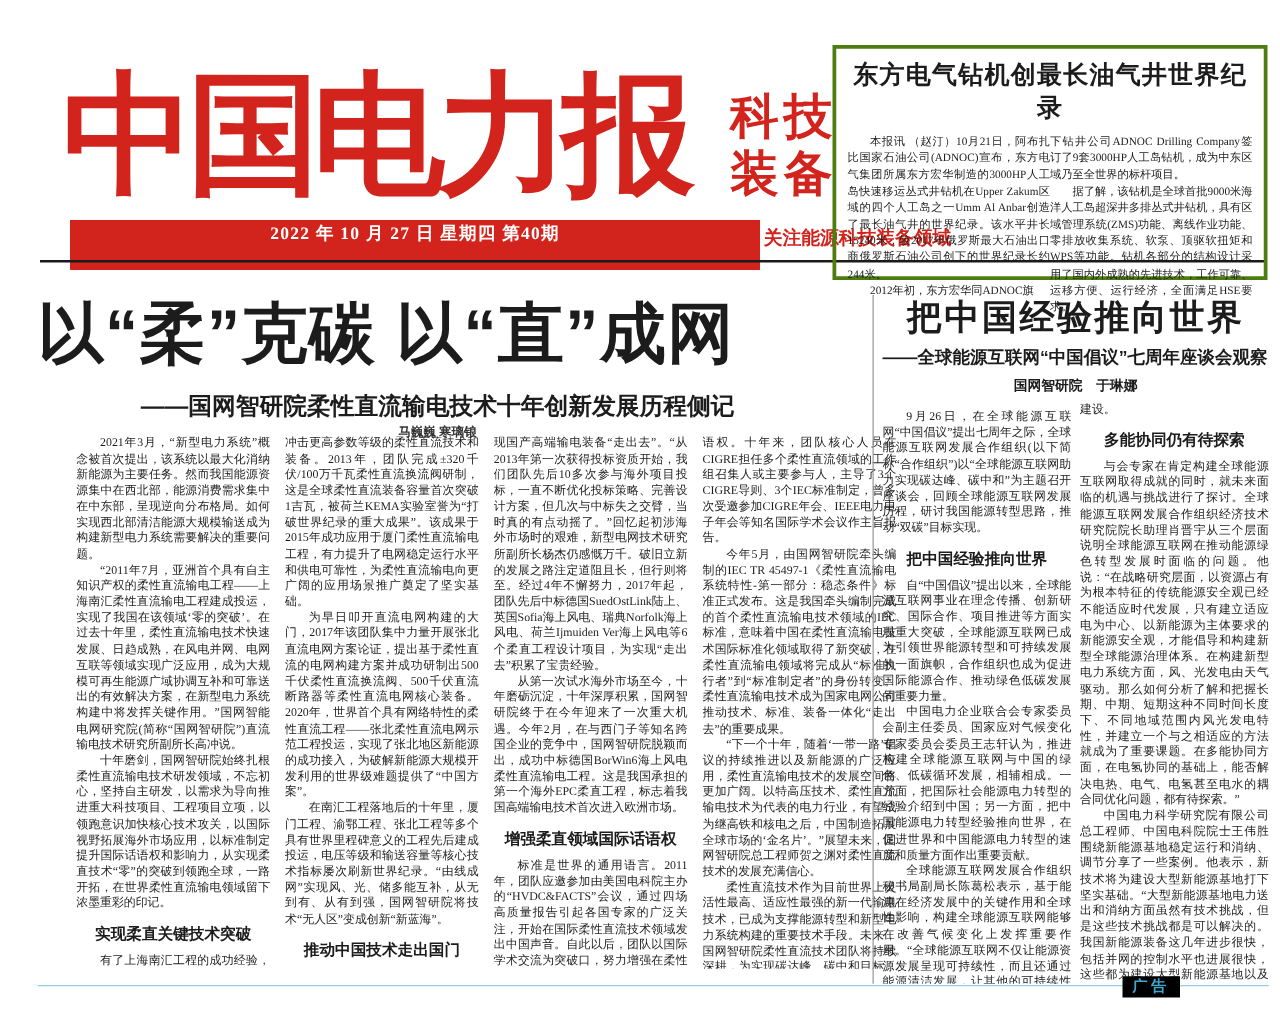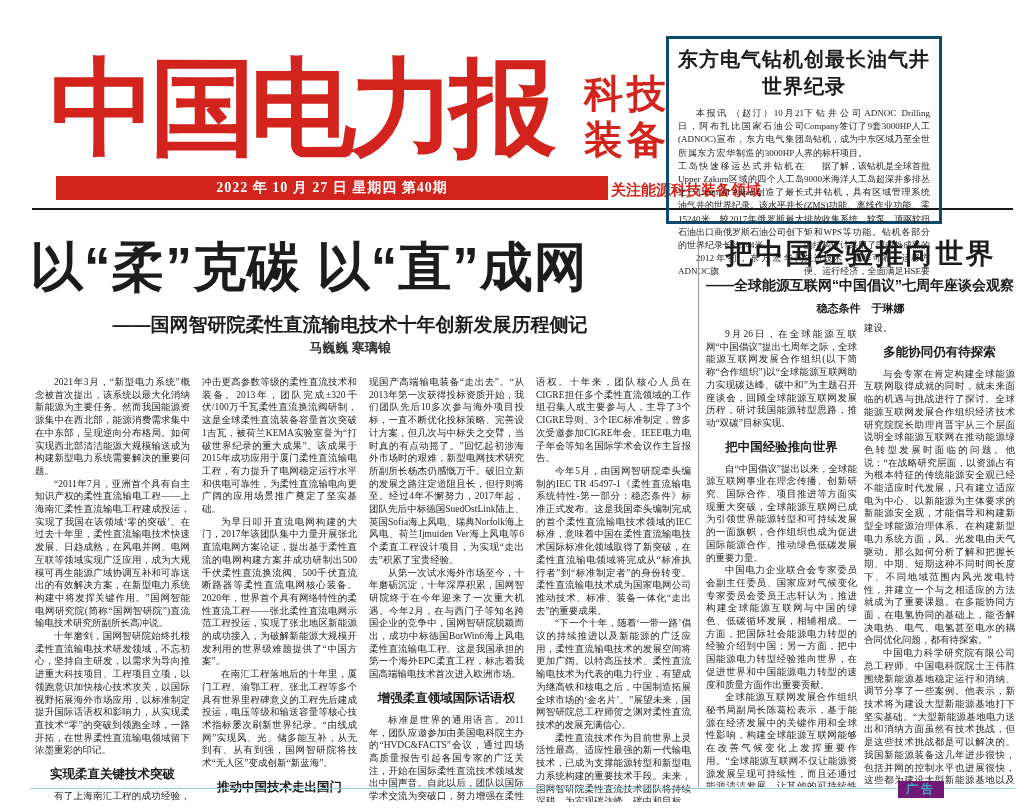--- a/index.html
+++ b/index.html
@@ -6,67 +6,67 @@
   .page { position:relative; width:1024px; height:808px; background:#ffffff; margin:0 auto;
           font-family:"Liberation Serif","DejaVu Serif",serif; color:#1c1c1c; overflow:hidden;padding-left:26px; }
 
   
   .masthead-title { position:absolute; left:50px; top:40px; width:515px; height:138px;
     font-size:106px; line-height:134px; font-weight:bold; color:#d2241c;
     letter-spacing:-6px; white-space:nowrap; font-family:"DejaVu Serif","Liberation Serif",serif; }
   .edition { position:absolute; left:584px; top:71px; width:88px; font-size:39px; line-height:46px;
     font-weight:bold; color:#d2241c; letter-spacing:4px; word-break:break-all;
     font-family:"Liberation Sans","DejaVu Sans",sans-serif; }
-  .date-bar { position:absolute; left:56px; top:176px; width:552px; height:24px; background:#d2241c;
+  .date-bar { position:absolute; left:56px; top:176px; width:552px; height:40px; background:#d2241c;
     color:#ffffff; font-size:14px; font-weight:bold; line-height:24px; text-align:center; letter-spacing:1px; }
   .slogan { position:absolute; left:611px; top:181px; width:162px; font-size:15px; font-weight:bold;
     color:#d2241c; white-space:nowrap; font-family:"Liberation Sans","DejaVu Sans",sans-serif; }
   .header-rule { position:absolute; left:32px; top:208px; width:981px; height:2px; background:#1a1a1a; }
 
   
-  .news-box { position:absolute; left:666px; top:36px; width:276px; height:188px;
-    border:3px solid #0c4a6e; box-sizing:border-box; padding:5px 9px 4px; background:transparent; }
+  .news-box { position:absolute; left:666px; top:36px; width:348px; height:188px;
+    border:3px solid #4d7c0f; box-sizing:border-box; padding:5px 9px 4px; background:transparent; }
   .news-box-headline { text-align:center; font-size:20px; font-weight:bold; letter-spacing:1px; margin:2px 0 7px; }
   .news-box-cols { display:flex; gap:0; }
   .news-box-col { width:50%; }
   .news-box-col p { font-size:9px; line-height:13.2px; text-align:justify; margin:0; }
 
   
   p.body { font-size:9.5px; line-height:12.7px; text-align:justify; margin:0; text-indent:2em; }
   p.body.cont { text-indent:0; }
   .subhead { text-align:center; font-weight:bold; font-size:12.5px; text-indent:0;
     font-family:"Liberation Sans","DejaVu Sans",sans-serif; margin:9px 0 7px; }
   .indent { text-indent:2em; }
 
   
   .main-headline { position:absolute; left:30px; top:232px; width:640px; text-align:left;
     font-size:53px; font-weight:900; letter-spacing:1px; white-space:nowrap;
     font-family:"Liberation Sans","DejaVu Sans",sans-serif; }
   .main-subtitle { position:absolute; left:30px; top:312px; width:640px; text-align:center;
     font-size:19px; font-weight:bold; font-family:"Liberation Sans","DejaVu Sans",sans-serif; }
   .main-byline { position:absolute; left:30px; top:339px; width:640px; text-align:center;
-    font-size:13px; color:#333333; font-weight:bold; }
-  .mcol { position:absolute; top:376px; width:155px; height:426px; overflow:hidden; }
+    font-size:10px; color:#333333; font-weight:bold; }
+  .mcol { position:absolute; top:349px; width:155px; height:426px; overflow:hidden;margin-left:26px; }
   .mcol1 { left:35px; } .mcol2 { left:202px; } .mcol3 { left:369px; } .mcol4 { left:536px; }
 
   
   .divider-v { position:absolute; left:698px; top:236px; width:1px; height:551px; background:#9a9a9a; }
   .right-headline { position:absolute; left:706px; top:235px; width:309px; text-align:center;
     font-size:28px; font-weight:bold; letter-spacing:2px; }
   .right-subtitle { position:absolute; left:700px; top:277px; width:320px; text-align:center;
     font-size:14px; font-weight:bold; font-family:"Liberation Sans","DejaVu Sans",sans-serif; }
   .right-byline { position:absolute; left:706px; top:301px; width:309px; text-align:center;
     font-size:11px; font-weight:bold; }
   .rcol { position:absolute; width:151px; overflow:hidden; }
   .rcolA { left:706px; top:328px; height:459px; }
   .rcolB { left:864px; top:322px; height:465px; }
 
   
   .footer-rule { position:absolute; left:30px; top:788px; width:985px; height:1px; background:#8fd0e8; }
-  .ad-label { position:absolute; left:898px; top:781px; background:#701a75; padding:0 8px;
+  .ad-label { position:absolute; left:898px; top:781px; background:#000000; padding:0 8px;
     color:#3fa8cc; font-size:12px; font-weight:bold; letter-spacing:3px; }
 </style>
 </head>
 <body>
 
 <div class="page">
 
   <div class="masthead-title">中国电力报</div>
   <div class="edition">科技装备</div>
   <div class="date-bar">2022 年 10 月 27 日  星期四  第40期</div>
@@ -115,21 +115,21 @@
     <p class="body cont">语权。十年来，团队核心人员在CIGRE担任多个柔性直流领域的工作组召集人或主要参与人，主导了3个CIGRE导则、3个IEC标准制定，曾多次受邀参加CIGRE年会、IEEE电力电子年会等知名国际学术会议作主旨报告。</p>
     <p class="body">今年5月，由国网智研院牵头编制的IEC TR 45497-1《柔性直流输电系统特性-第一部分：稳态条件》标准正式发布。这是我国牵头编制完成的首个柔性直流输电技术领域的IEC标准，意味着中国在柔性直流输电技术国际标准化领域取得了新突破，在柔性直流输电领域将完成从“标准执行者”到“标准制定者”的身份转变。柔性直流输电技术成为国家电网公司推动技术、标准、装备一体化“走出去”的重要成果。</p>
     <p class="body">“下一个十年，随着‘一带一路’倡议的持续推进以及新能源的广泛应用，柔性直流输电技术的发展空间将更加广阔。以特高压技术、柔性直流输电技术为代表的电力行业，有望成为继高铁和核电之后，中国制造拓展全球市场的‘金名片’。”展望未来，国网智研院总工程师贺之渊对柔性直流技术的发展充满信心。</p>
     <p class="body">柔性直流技术作为目前世界上灵活性最高、适应性最强的新一代输电技术，已成为支撑能源转型和新型电力系统构建的重要技术手段。未来，国网智研院柔性直流技术团队将持续深耕，为实现碳达峰、碳中和目标，应对全球气候变化、支撑新型能源体系建设作出应有贡献。</p>
   </div>
 
   <div class="divider-v"></div>
 
   <div class="right-headline">把中国经验推向世界</div>
   <div class="right-subtitle">——全球能源互联网“中国倡议”七周年座谈会观察</div>
-  <div class="right-byline">稳态条件　于琳娜</div>
+  <div class="right-byline">国网智研院　于琳娜</div>
 
   <div class="rcol rcolA">
     <p class="body">9月26日，在全球能源互联网“中国倡议”提出七周年之际，全球能源互联网发展合作组织(以下简称“合作组织”)以“全球能源互联网助力实现碳达峰、碳中和”为主题召开座谈会，回顾全球能源互联网发展历程，研讨我国能源转型思路，推动“双碳”目标实现。</p>
     <div class="subhead">把中国经验推向世界</div>
     <p class="body">自“中国倡议”提出以来，全球能源互联网事业在理念传播、创新研究、国际合作、项目推进等方面实现重大突破，全球能源互联网已成为引领世界能源转型和可持续发展的一面旗帜，合作组织也成为促进国际能源合作、推动绿色低碳发展的重要力量。</p>
     <p class="body">中国电力企业联合会专家委员会副主任委员、国家应对气候变化专家委员会委员王志轩认为，推进构建全球能源互联网与中国的绿色、低碳循环发展，相辅相成。一方面，把国际社会能源电力转型的经验介绍到中国；另一方面，把中国能源电力转型经验推向世界，在促进世界和中国能源电力转型的速度和质量方面作出重要贡献。</p>
     <p class="body">全球能源互联网发展合作组织秘书局副局长陈葛松表示，基于能源在经济发展中的关键作用和全球性影响，构建全球能源互联网能够在改善气候变化上发挥重要作用。“全球能源互联网不仅让能源资源发展呈现可持续性，而且还通过能源清洁发展，让其他的可持续性发展问题得到有效解决。”同时，他认为，构建全球能源互联网不仅能够解决中国的问题，还能推动中国电力工业转型升级，带动我国企业走出去，助力“一带一路”</p>
   </div>
   <div class="rcol rcolB">
     <p class="body cont">建设。</p>

